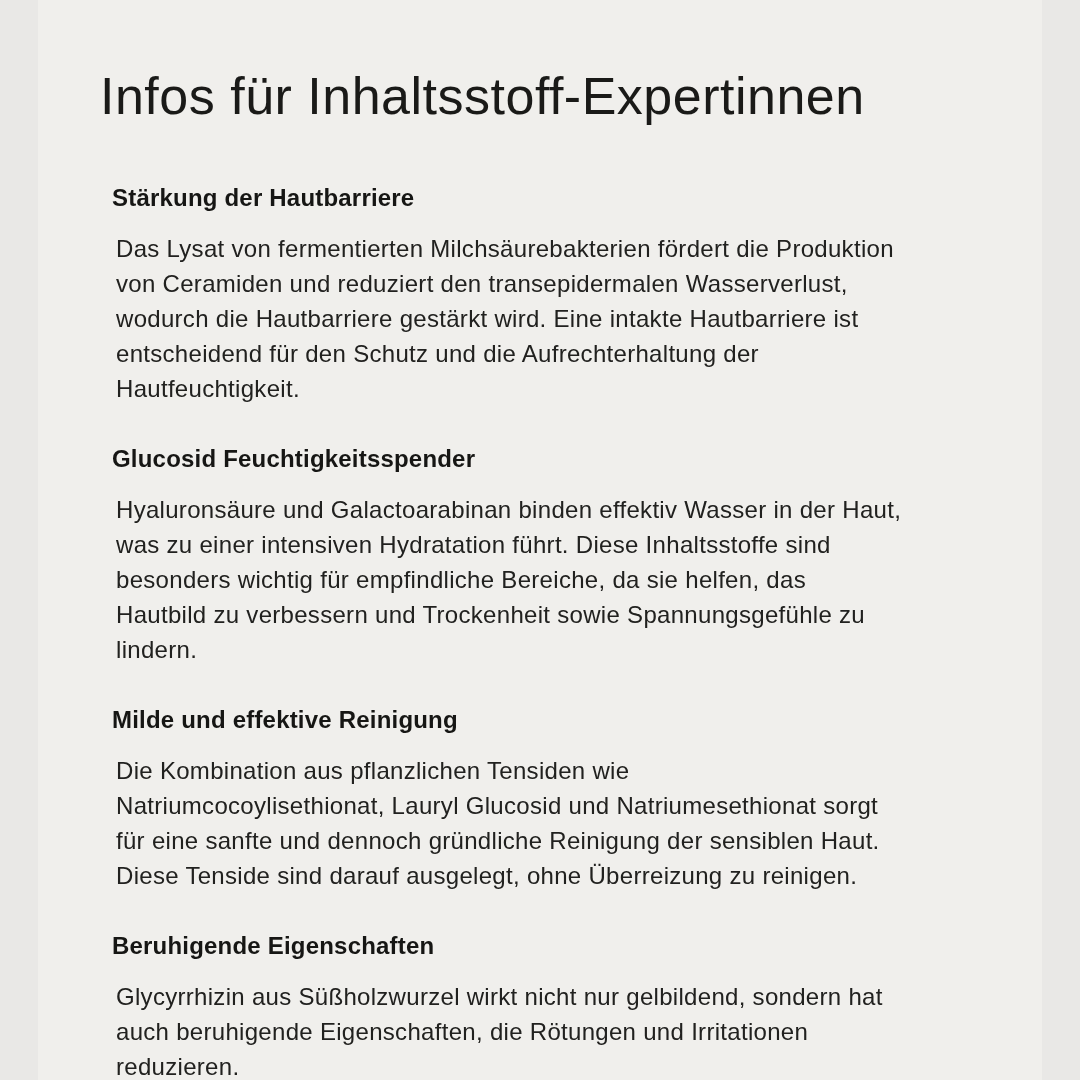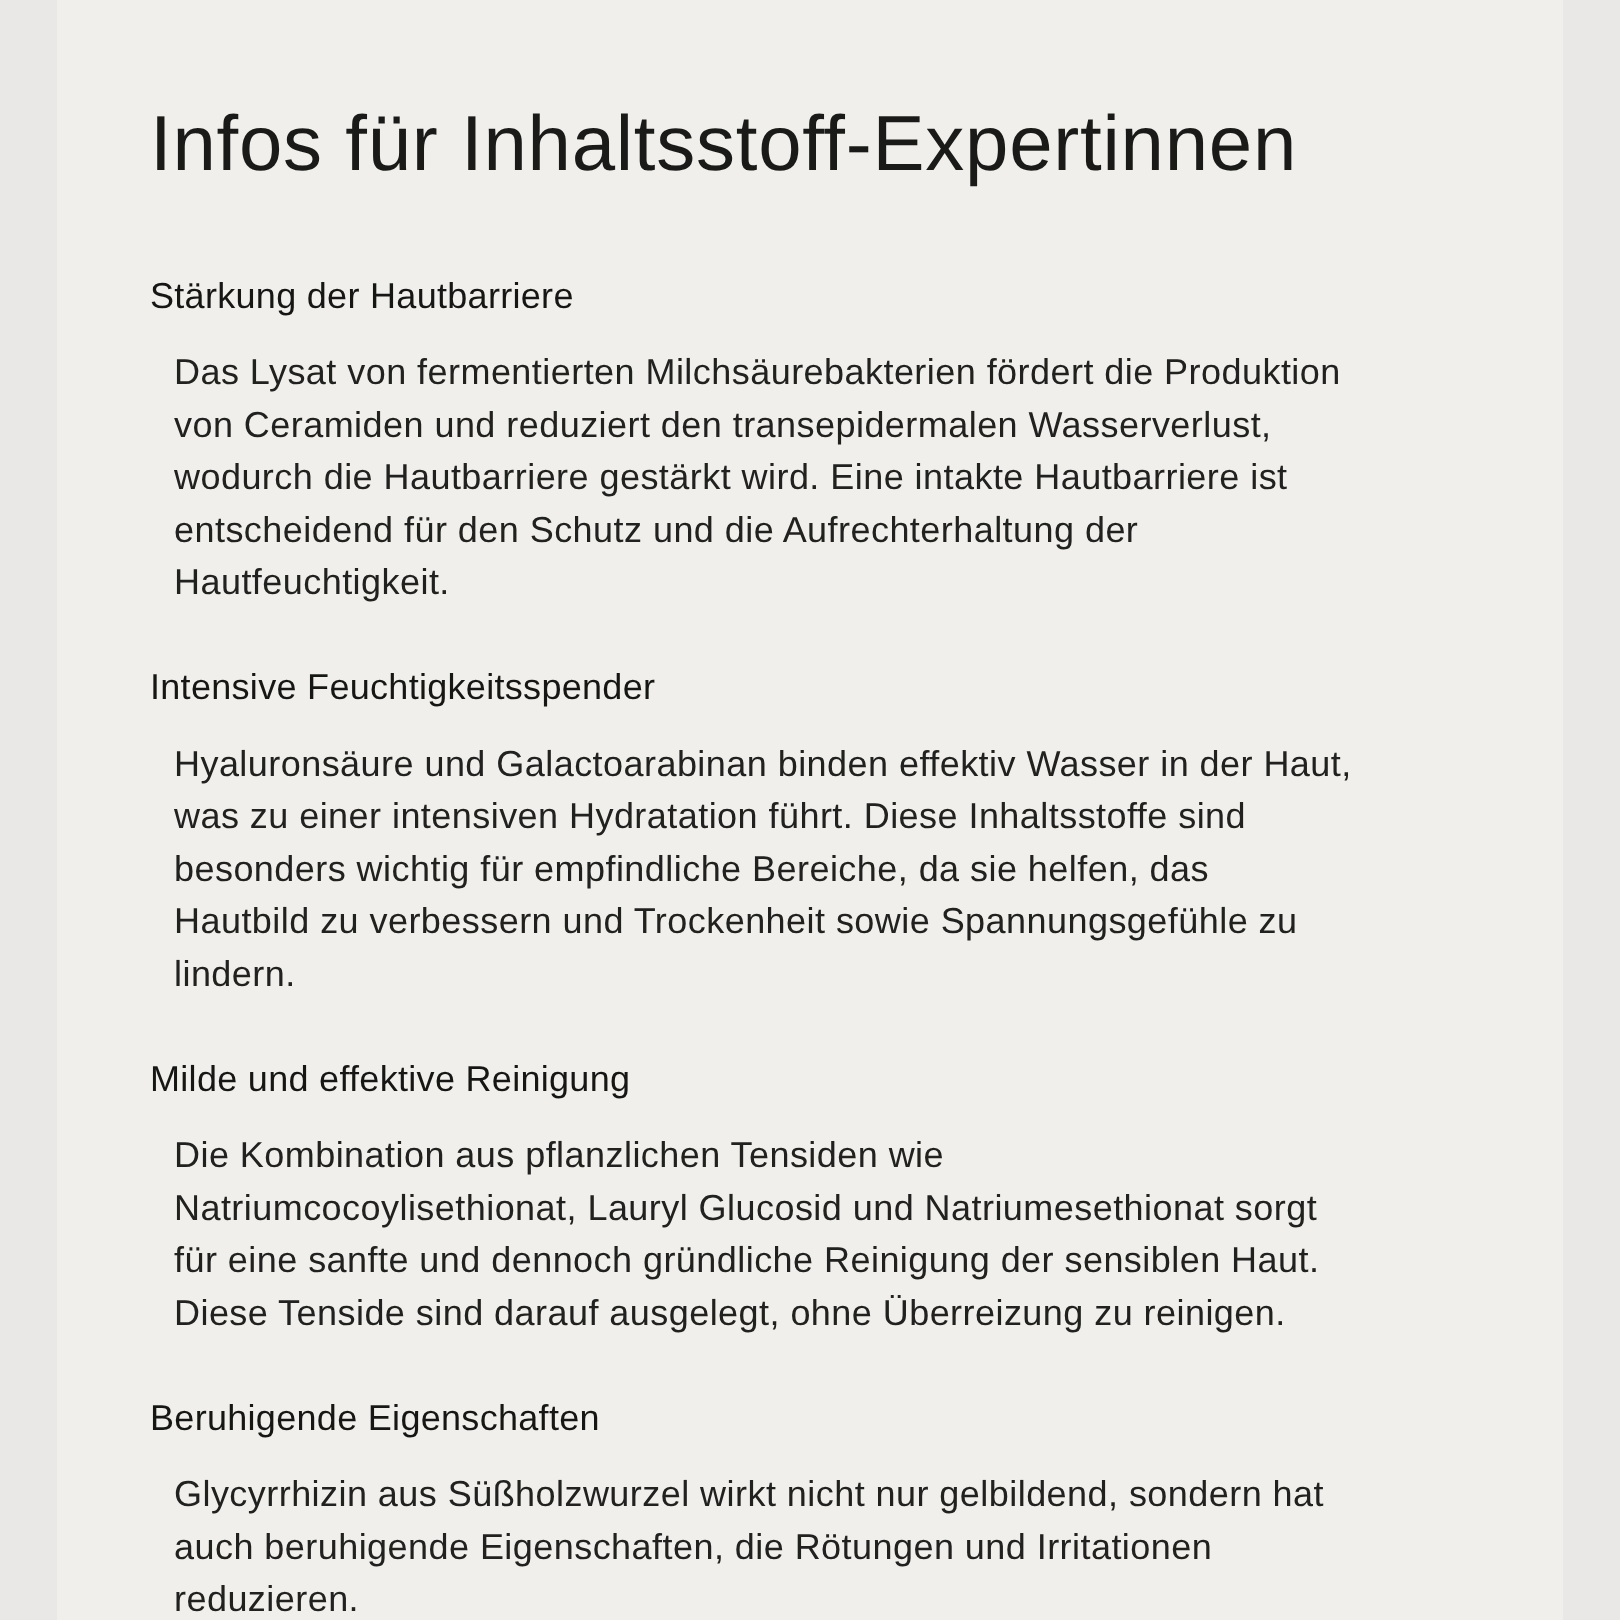--- a/index.html
+++ b/index.html
@@ -26,24 +26,24 @@
     letter-spacing: 0.5px;
     color: #1a1a18;
     margin: 0 0 54px 0;
     white-space: nowrap;
   }
   .section {
     margin: 0 0 35px 0;
   }
   .section-heading {
     font-size: 24px;
-    font-weight: 400;
+    font-weight: 700;
     line-height: 35px;
     letter-spacing: 0.2px;
-    margin: 0;
+    margin: 12px;
     color: #161614;
   }
   .section-body {
     font-size: 24px;
     font-weight: 400;
     line-height: 35px;
     letter-spacing: 0.3px;
     margin: 16px;
     color: #21211f;
     white-space: pre-line;
@@ -59,21 +59,21 @@
   <div class="section">
     <h2 class="section-heading">Stärkung der Hautbarriere</h2>
     <p class="section-body">Das Lysat von fermentierten Milchsäurebakterien fördert die Produktion
 von Ceramiden und reduziert den transepidermalen Wasserverlust,
 wodurch die Hautbarriere gestärkt wird. Eine intakte Hautbarriere ist
 entscheidend für den Schutz und die Aufrechterhaltung der
 Hautfeuchtigkeit.</p>
   </div>
 
   <div class="section">
-    <h2 class="section-heading">Intensive Feuchtigkeitsspender</h2>
+    <h2 class="section-heading">Glucosid Feuchtigkeitsspender</h2>
     <p class="section-body">Hyaluronsäure und Galactoarabinan binden effektiv Wasser in der Haut,
 was zu einer intensiven Hydratation führt. Diese Inhaltsstoffe sind
 besonders wichtig für empfindliche Bereiche, da sie helfen, das
 Hautbild zu verbessern und Trockenheit sowie Spannungsgefühle zu
 lindern.</p>
   </div>
 
   <div class="section">
     <h2 class="section-heading">Milde und effektive Reinigung</h2>
     <p class="section-body">Die Kombination aus pflanzlichen Tensiden wie

